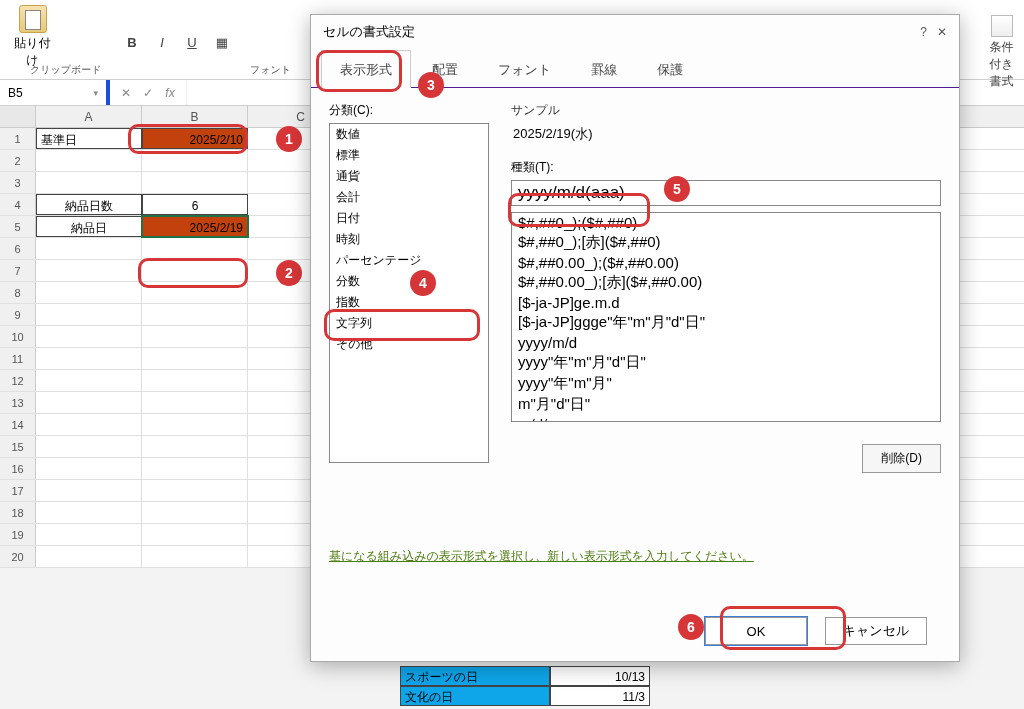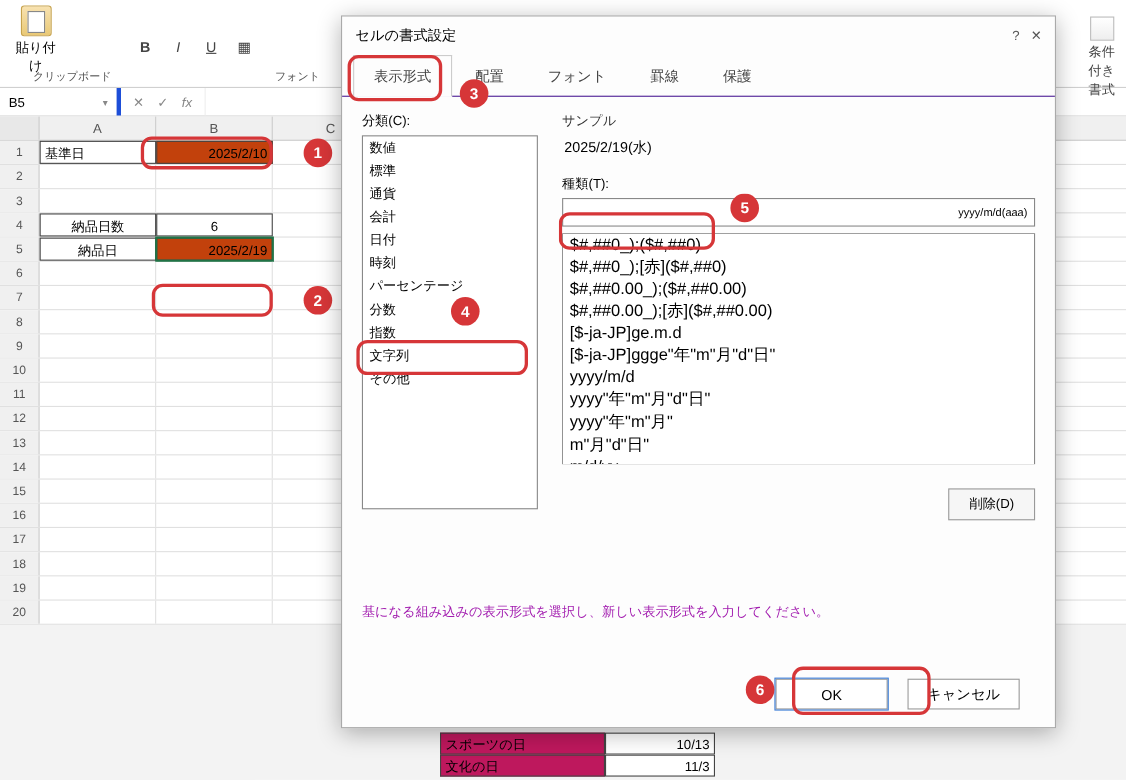--- a/index.html
+++ b/index.html
@@ -42,45 +42,45 @@
 .ylw { background: #c2410c; }
 .sel { outline: 2px solid #217346; outline-offset: -1px; }
 
 
 .redbox { position: absolute; border: 3px solid #d63638; border-radius: 10px; pointer-events: none; }
 .badge { position: absolute; width: 26px; height: 26px; border-radius: 50%; background: #d63638; color: #fff; font-weight: bold; display: flex; align-items: center; justify-content: center; font-size: 14px; }
 
 
 .holiday-tbl { position: absolute; left: 400px; top: 666px; }
 .holiday-tbl .hr { display: flex; height: 20px; }
-.holiday-tbl .hc1 { width: 150px; border: 1px solid #444; padding: 0 4px; line-height: 20px; background:#be185d;}
+.holiday-tbl .hc1 { width: 150px; border: 1px solid #444; padding: 0 4px; line-height: 20px; background:#0ea5e9;}
 .holiday-tbl .hc2 { width: 100px; border: 1px solid #444; padding: 0 4px; line-height: 20px; text-align: right; background:#fff;}
 
 
 .dlg { position: absolute; left: 310px; top: 14px; width: 650px; height: 648px; background: #fdfdfd; border: 1px solid #aaa; box-shadow: 0 4px 20px rgba(0,0,0,.3); display: flex; flex-direction: column; }
 .titlebar { height: 34px; display: flex; align-items: center; padding: 0 12px; justify-content: space-between; }
 .title { font-size: 13px; }
 .winbtns { display: flex; gap: 10px; font-size: 14px; color: #555; }
 .tabs { display: flex; border-bottom: 1px solid #4c1d95; padding: 0 10px 0 10px; gap: 2px; }
 .tab { padding: 10px 18px 8px; font-size: 13px; color: #444; border: 1px solid transparent; position: relative; top: 1px; }
 .tab.active { border: 1px solid #ccc; border-bottom: 1px solid #fdfdfd; background: #fdfdfd; }
 .dlg-body { flex: 1; padding: 14px 18px; position: relative; }
 .lbl { font-size: 12px; margin-bottom: 4px; display: block; }
 .cat-list { width: 160px; height: 340px; border: 1px solid #888; overflow-y: scroll; background: #fff; }
 .cat-item { padding: 2px 6px; font-size: 12px; }
 .cat-item.sel { background: #0a63c1; color: #fff; }
 .right-pane { position: absolute; left: 200px; top: 14px; right: 18px; }
 .sample-box { margin-bottom: 16px; }
 .sample-lbl { font-size: 12px; color: #333; margin-bottom: 6px; }
 .sample-val { font-size: 13px; padding-left: 2px;}
-.type-input { width: 100%; height: 26px; border: 1px solid #888; padding: 0 6px; font-size: 10px; margin-bottom: 6px; text-align: right; }
+.type-input { width: 100%; height: 26px; border: 1px solid #888; padding: 0 6px; font-size: 17px; margin-bottom: 6px; }
 .type-list { width: 100%; height: 210px; border: 1px solid #888; overflow-y: scroll; background: #fff; }
 .type-item { padding: 1px 6px; font-size: 15px; }
 .del-btn { position: absolute; right: 0; top: 342px; padding: 5px 18px; border: 1px solid #999; background: #f6f6f6; }
-.hint { position: absolute; left: 18px; bottom: 96px; font-size: 12px; color: #a21caf; }
+.hint { position: absolute; left: 18px; bottom: 96px; font-size: 12px; color: #4d7c0f; text-decoration: underline; }
 .dlg-btns { position: absolute; right: 32px; bottom: 16px; display: flex; gap: 18px; }
 .dlg-btn { width: 102px; height: 28px; border: 1px solid #999; background: #fff; font-size: 13px; }
 .dlg-btn.ok { outline: 1px solid #3b7dd8; }
 
 
 .cat-list::-webkit-scrollbar, .type-list::-webkit-scrollbar { width: 16px; }
 .cat-list::-webkit-scrollbar-track, .type-list::-webkit-scrollbar-track { background: #f0f0f0; }
 .cat-list::-webkit-scrollbar-thumb, .type-list::-webkit-scrollbar-thumb { background: #c5c5c5; }
 </style>
 </head>

